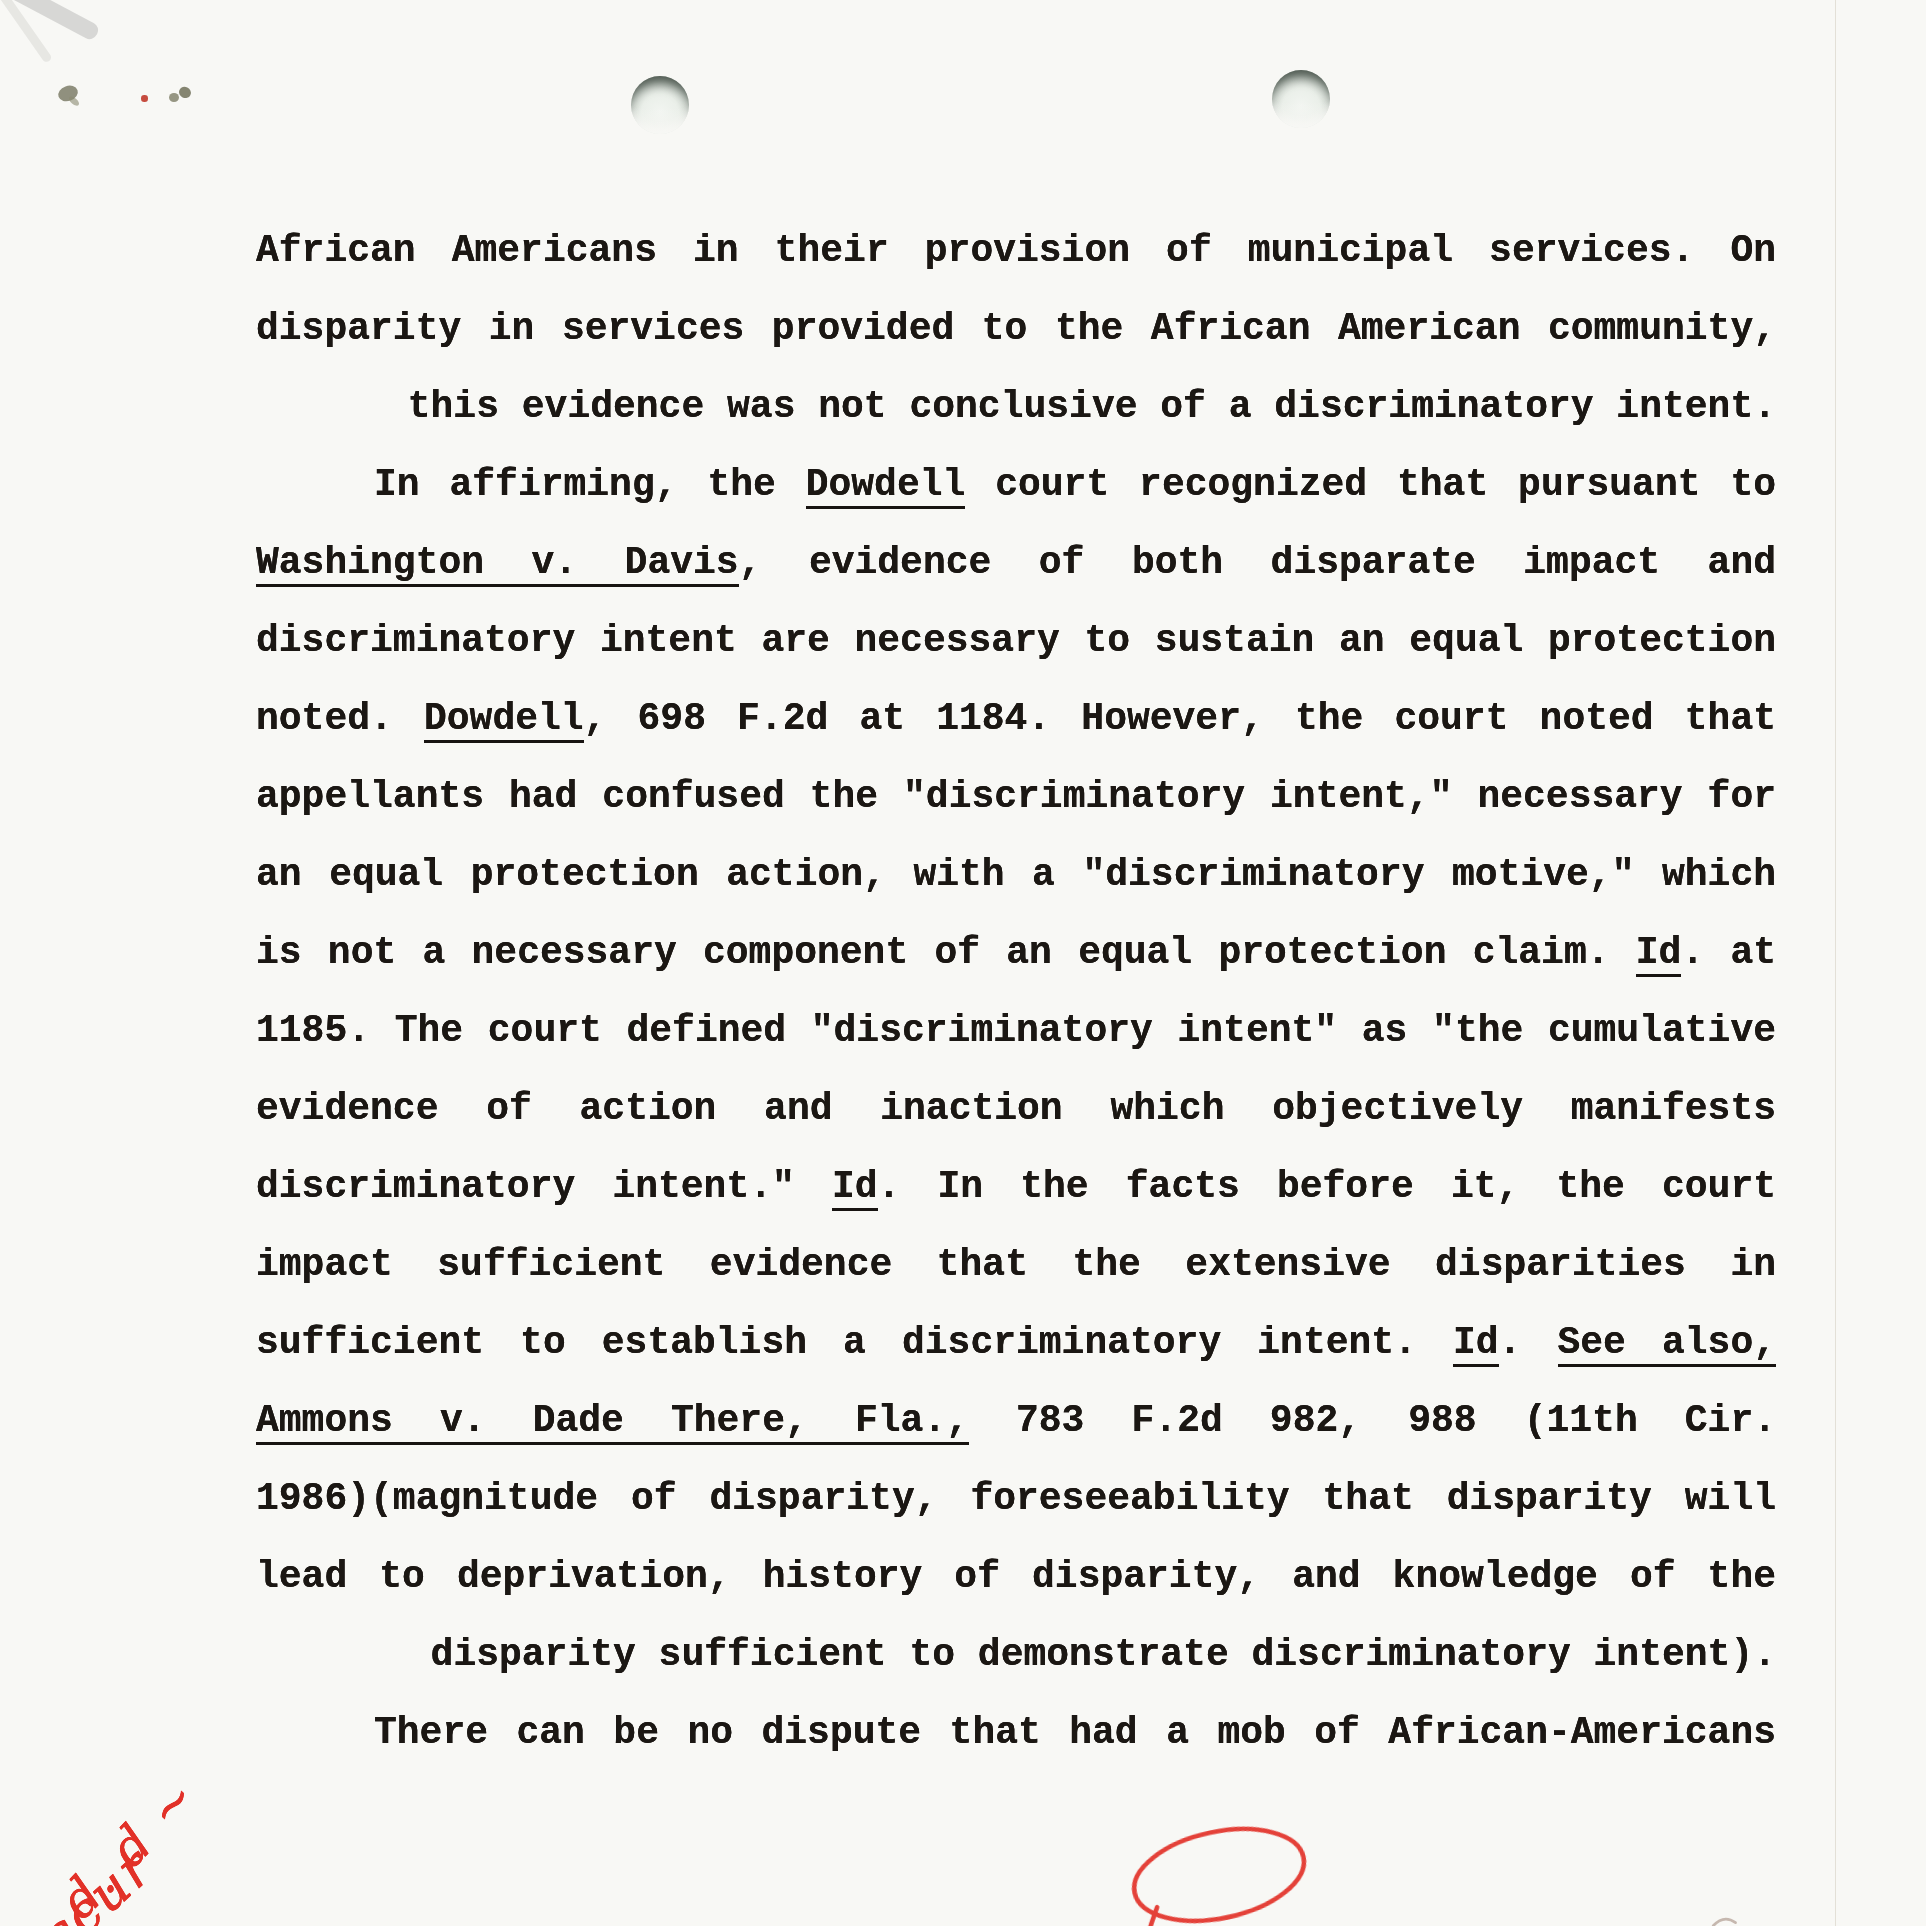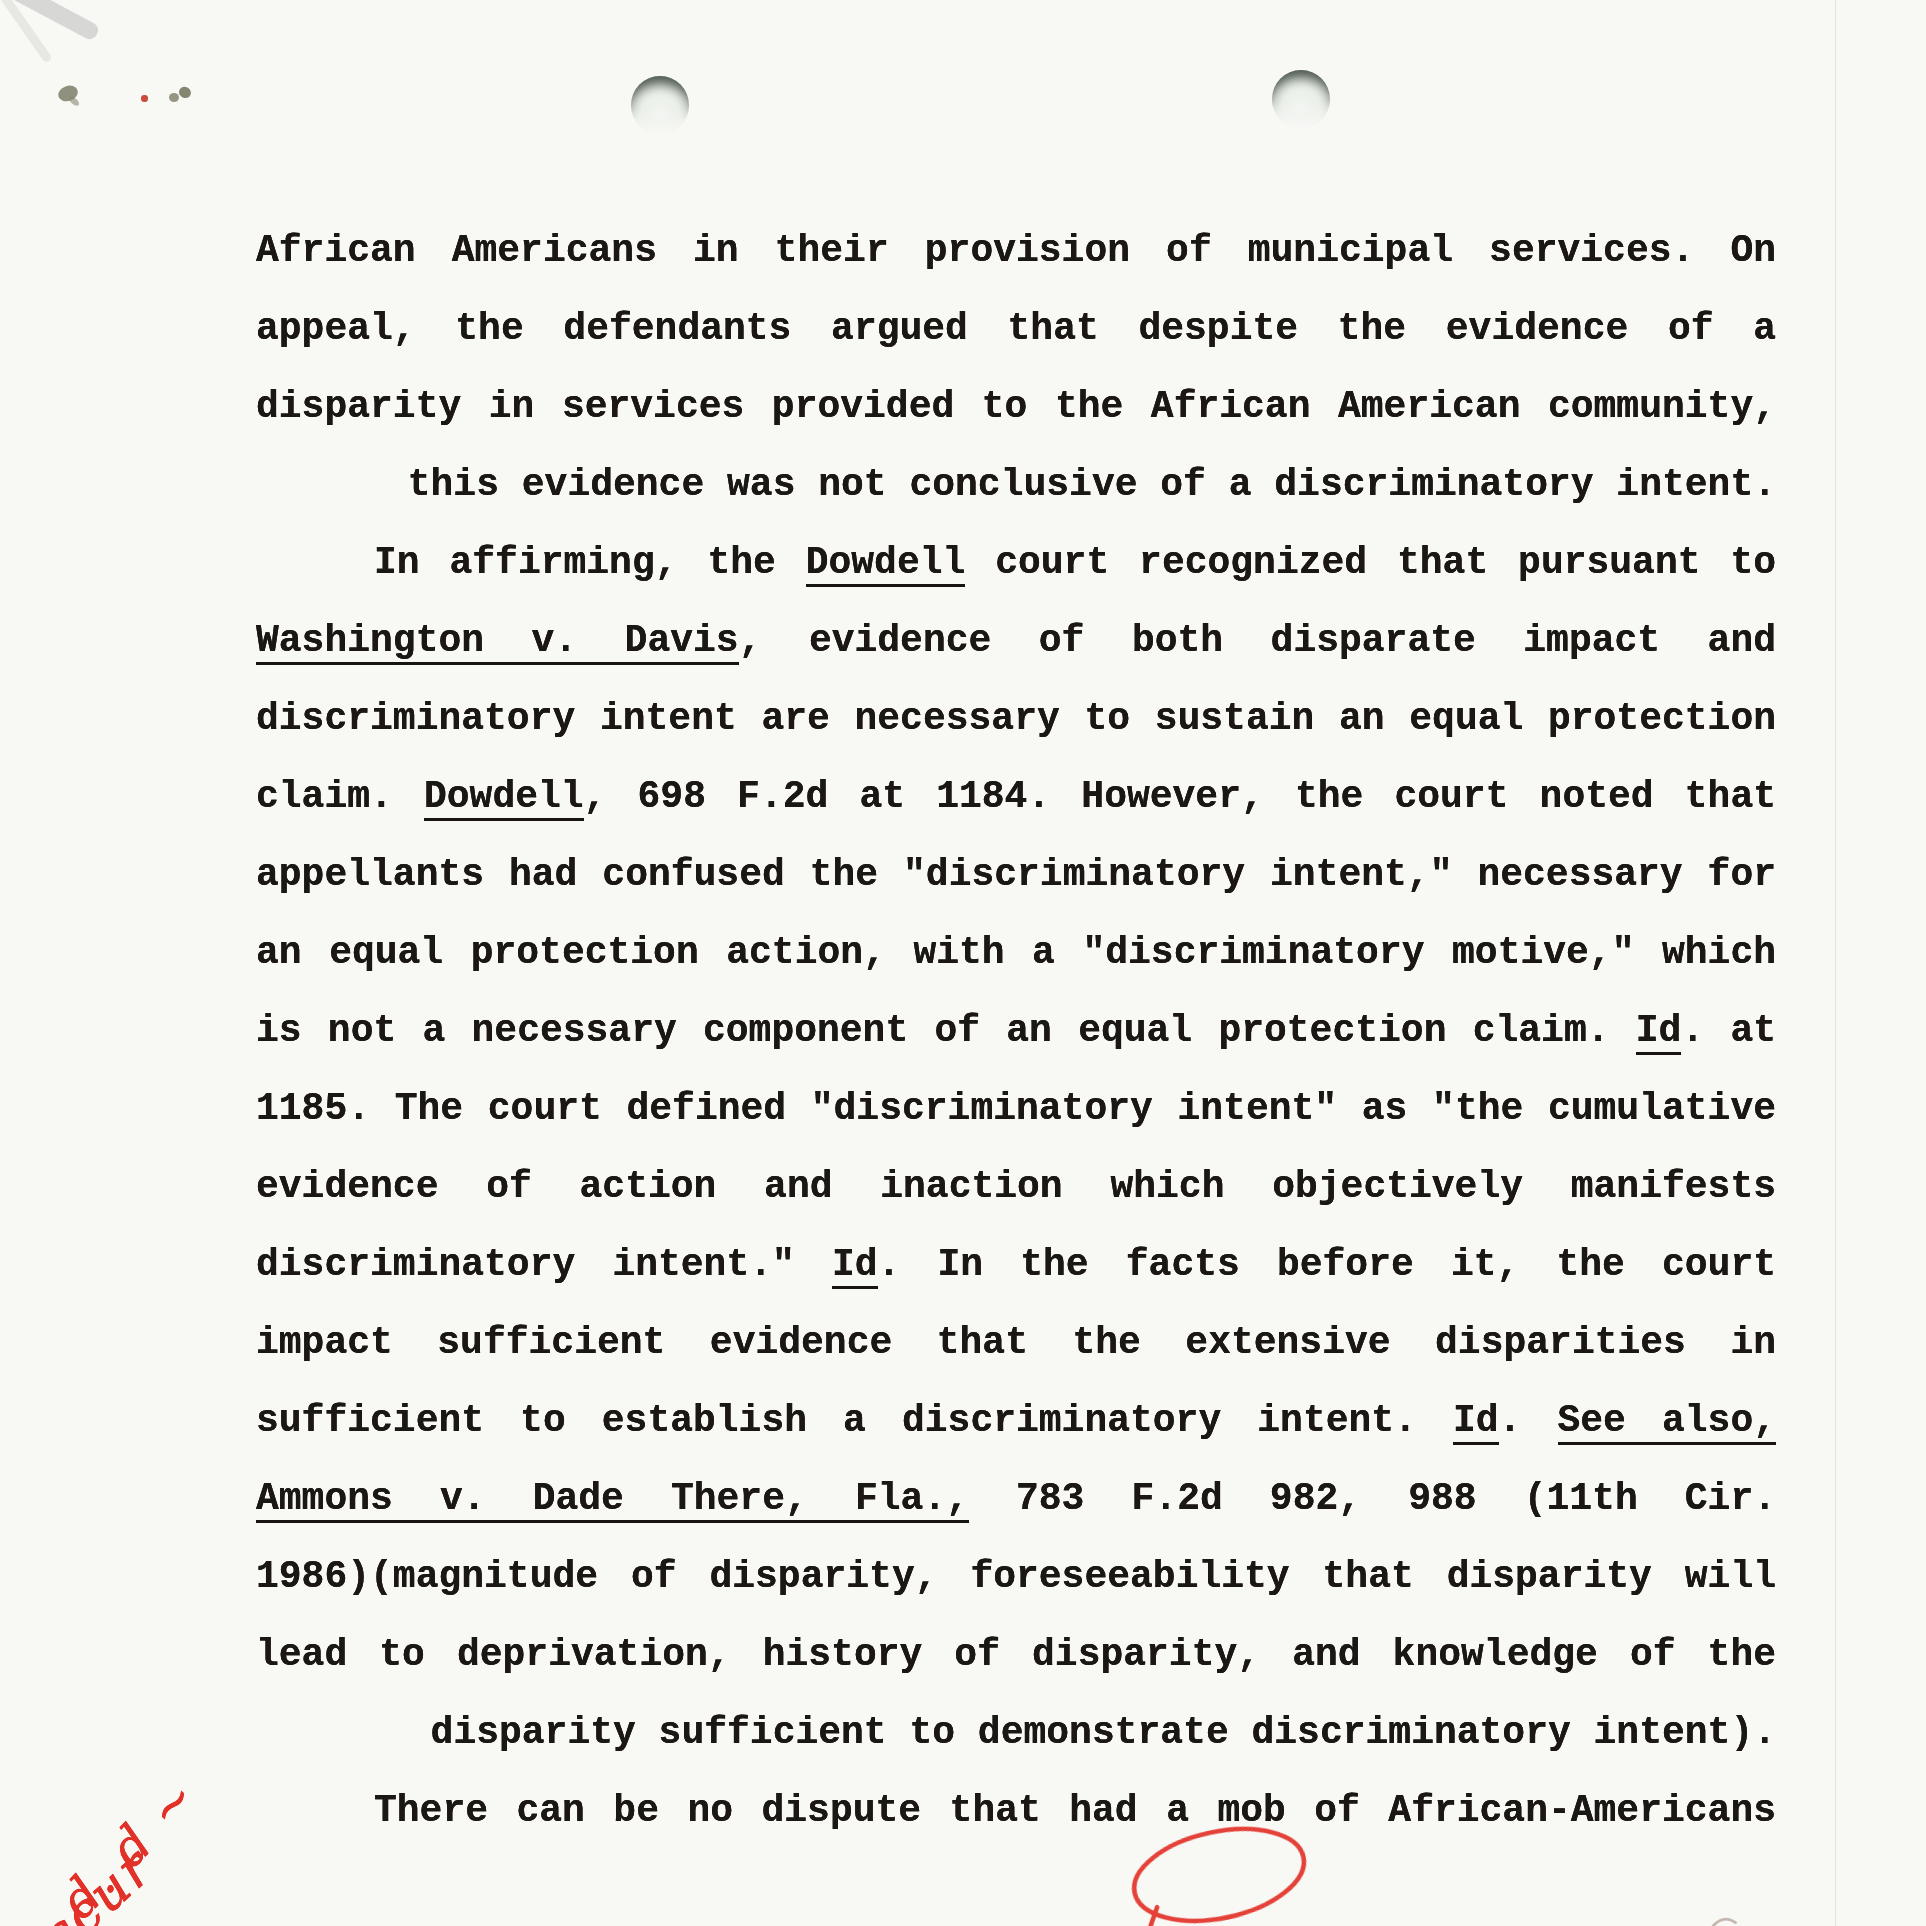--- a/index.html
+++ b/index.html
@@ -74,27 +74,26 @@
   <div id="speckRed" class="speck"></div>
   <div id="speckB" class="speck"></div>
   <div id="speckC" class="speck"></div>
   <div id="crease"></div>
 
   <div id="hole-left" class="hole"></div>
   <div id="hole-right" class="hole"></div>
 
   <div id="textblock">
       <div class="line just"><span>African Americans in their provision of municipal services.  On</span></div>
-      <div class="line just"><span>appeal, the defendants argued that despite the evidence of a</span></div>
       <div class="line just"><span>disparity in services provided to the African American community,</span></div>
       <div class="line njust"><span>this evidence was not conclusive of a discriminatory intent.</span></div>
       <div class="line just ind"><span>In affirming, the </span><span class="ul">Dowdell</span><span> court recognized that pursuant to</span></div>
       <div class="line just"><span class="ul">Washington v. Davis</span><span>, evidence of both disparate impact and</span></div>
       <div class="line just"><span>discriminatory intent are necessary to sustain an equal protection</span></div>
-      <div class="line just"><span>claim.  </span><span class="ul">Dowdell</span><span>, 698 F.2d at 1184.  However, the court noted that</span></div>
+      <div class="line just"><span>noted.  </span><span class="ul">Dowdell</span><span>, 698 F.2d at 1184.  However, the court noted that</span></div>
       <div class="line just"><span>appellants had confused the "discriminatory intent," necessary for</span></div>
       <div class="line just"><span>an equal protection action, with a "discriminatory motive," which</span></div>
       <div class="line just"><span>is not a necessary component of an equal protection claim.  </span><span class="ul">Id</span><span>. at</span></div>
       <div class="line just"><span>1185.  The court defined "discriminatory intent" as "the cumulative</span></div>
       <div class="line just"><span>evidence of action and inaction which objectively manifests</span></div>
       <div class="line just"><span>discriminatory intent."  </span><span class="ul">Id</span><span>.  In the facts before it, the court</span></div>
       <div class="line just"><span>impact sufficient evidence that the extensive disparities in</span></div>
       <div class="line just"><span>sufficient to establish a discriminatory intent.  </span><span class="ul">Id</span><span>. </span><span class="ul">See also,</span></div>
       <div class="line just"><span class="ul">Ammons v. Dade There, Fla.,</span><span> 783 F.2d 982, 988 (11th Cir.</span></div>
       <div class="line just"><span>1986)(magnitude of disparity, foreseeability that disparity will</span></div>

